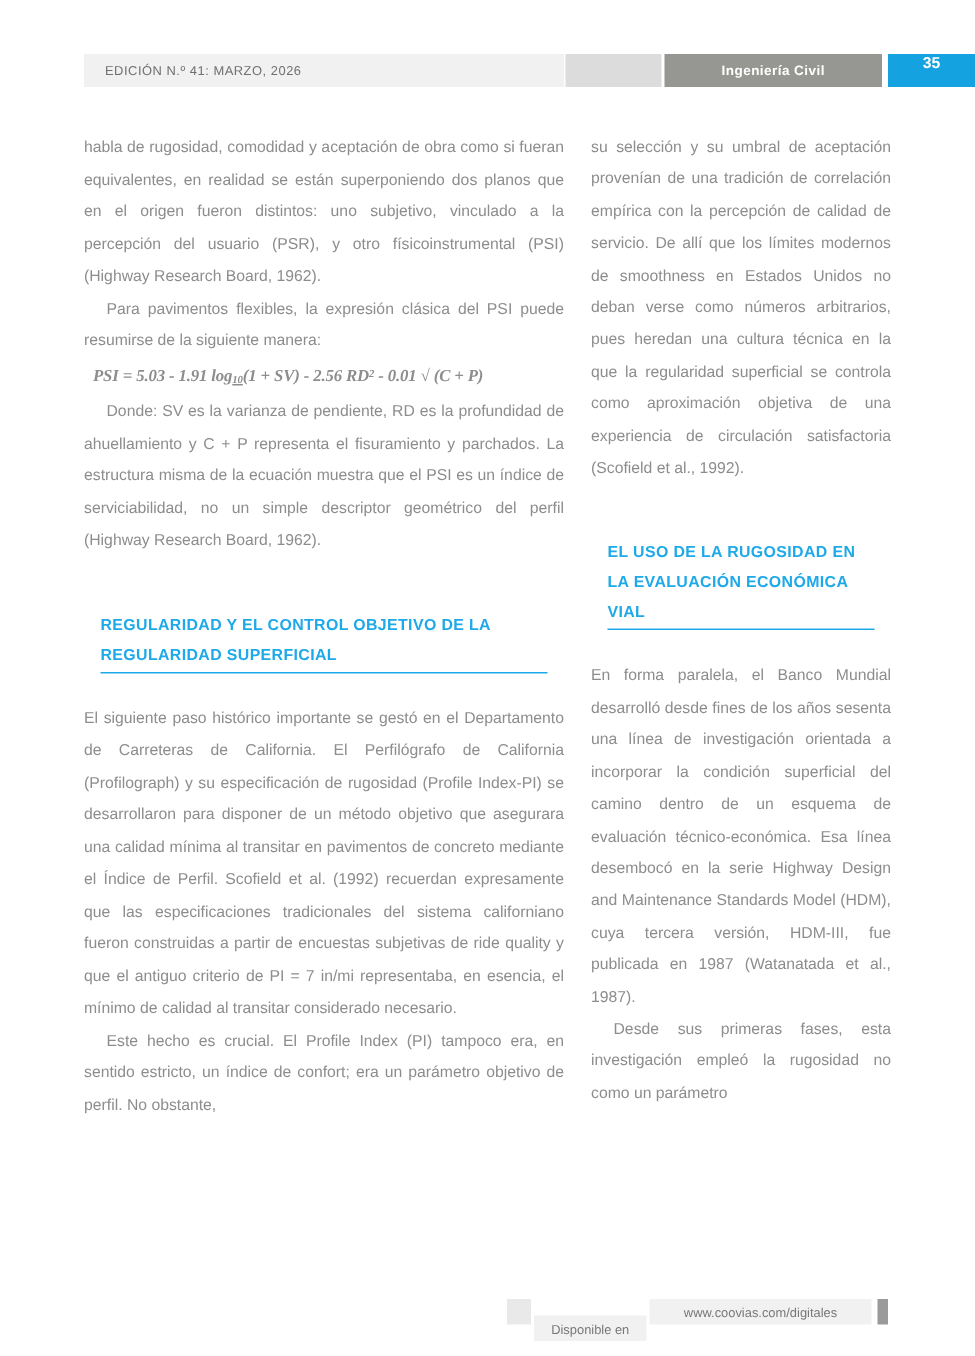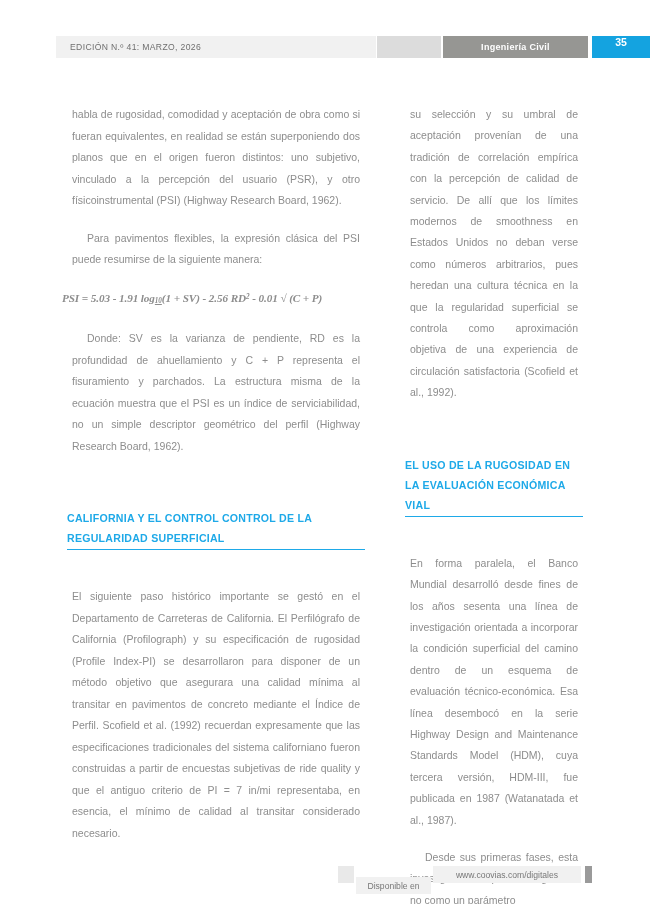--- a/index.html
+++ b/index.html
@@ -104,21 +104,21 @@
   .col-right {
     left: 394px;
     width: 200px;
   }
 
   .body-p {
     font-size: 10.5px;
     line-height: 21.5px;
     text-align: justify;
     text-justify: inter-word;
-    margin: 16px;
+    margin: 0;
     color: #8d8d8d;
   }
   .body-p.indent {
     text-indent: 15px;
   }
   .col-right .body-p {
     line-height: 21.4px;
   }
 
   .formula {
@@ -242,25 +242,26 @@
 
     <p class="body-p">habla de rugosidad, comodidad y aceptación de obra como si fueran equivalentes, en realidad se están superponiendo dos planos que en el origen fueron distintos: uno subjetivo, vinculado a la percepción del usuario (PSR), y otro físicoinstrumental (PSI) (Highway Research Board, 1962).</p>
 
     <p class="body-p indent">Para pavimentos flexibles, la expresión clásica del PSI puede resumirse de la siguiente manera:</p>
 
     <p class="formula"><span>PSI = 5.03 - 1.91 log</span><sub>10</sub><span>(1 + SV) - 2.56 RD</span><sup>2</sup><span> - 0.01 √ (C + P)</span></p>
 
     <p class="body-p indent">Donde: SV es la varianza de pendiente, RD es la profundidad de ahuellamiento y C + P representa el fisuramiento y parchados. La estructura misma de la ecuación muestra que el PSI es un índice de serviciabilidad, no un simple descriptor geométrico del perfil (Highway Research Board, 1962).</p>
 
     <div class="heading-gap-top"></div>
-    <div class="section-heading">CALIFORNIA Y EL CONTROL CONTROL DE LA REGULARIDAD SUPERFICIAL</div>
+    <div class="section-heading">REGULARIDAD Y EL CONTROL OBJETIVO DE LA REGULARIDAD SUPERFICIAL</div>
     <div class="heading-gap-bottom"></div>
 
     <p class="body-p">El siguiente paso histórico importante se gestó en el Departamento de Carreteras de California. El Perfilógrafo de California (Profilograph) y su especificación de rugosidad (Profile Index-PI) se desarrollaron para disponer de un método objetivo que asegurara una calidad mínima al transitar en pavimentos de concreto mediante el Índice de Perfil. Scofield et al. (1992) recuerdan expresamente que las especificaciones tradicionales del sistema californiano fueron construidas a partir de encuestas subjetivas de ride quality y que el antiguo criterio de PI = 7 in/mi representaba, en esencia, el mínimo de calidad al transitar considerado necesario.</p>
 
+    <p class="body-p indent">Este hecho es crucial. El Profile Index (PI) tampoco era, en sentido estricto, un índice de confort; era un parámetro objetivo de perfil. No obstante,</p>
   </div>
 
   <div class="col col-right">
 
     <p class="body-p">su selección y su umbral de aceptación provenían de una tradición de correlación empírica con la percepción de calidad de servicio. De allí que los límites modernos de smoothness en Estados Unidos no deban verse como números arbitrarios, pues heredan una cultura técnica en la que la regularidad superficial se controla como aproximación objetiva de una experiencia de circulación satisfactoria (Scofield et al., 1992).</p>
 
     <div class="heading-gap-top"></div>
     <div class="section-heading">EL USO DE LA RUGOSIDAD EN LA EVALUACIÓN ECONÓMICA VIAL</div>
     <div class="heading-gap-bottom"></div>
 

